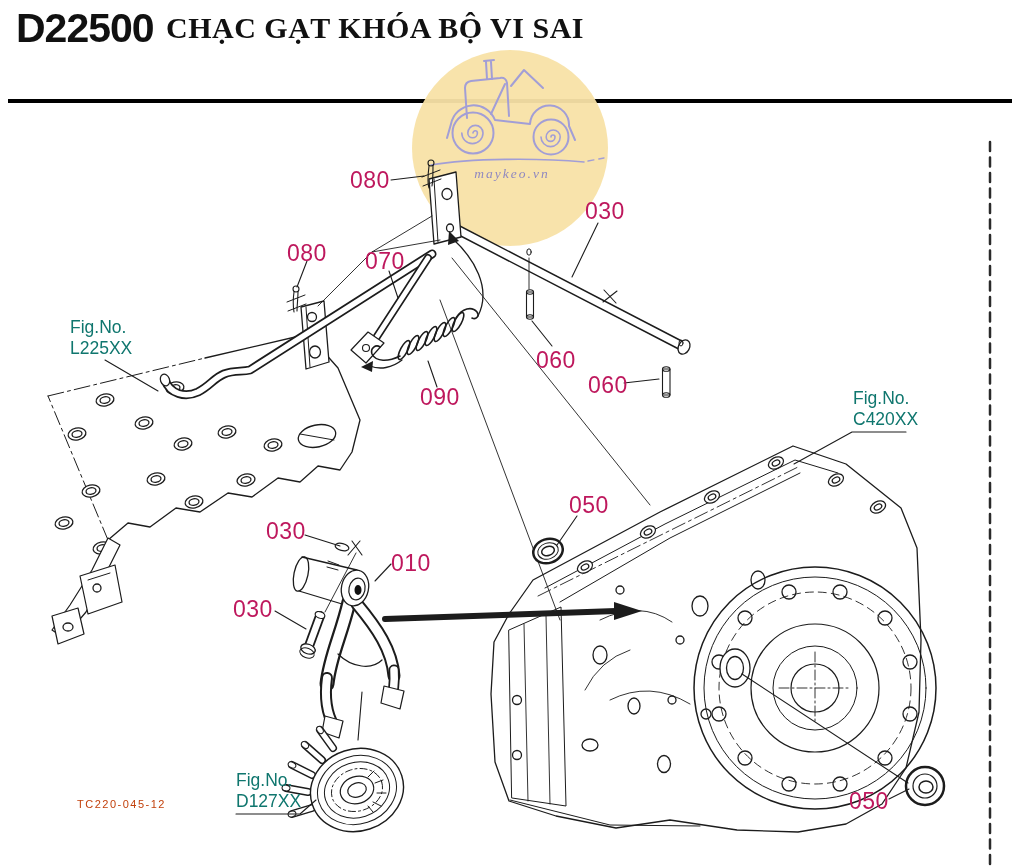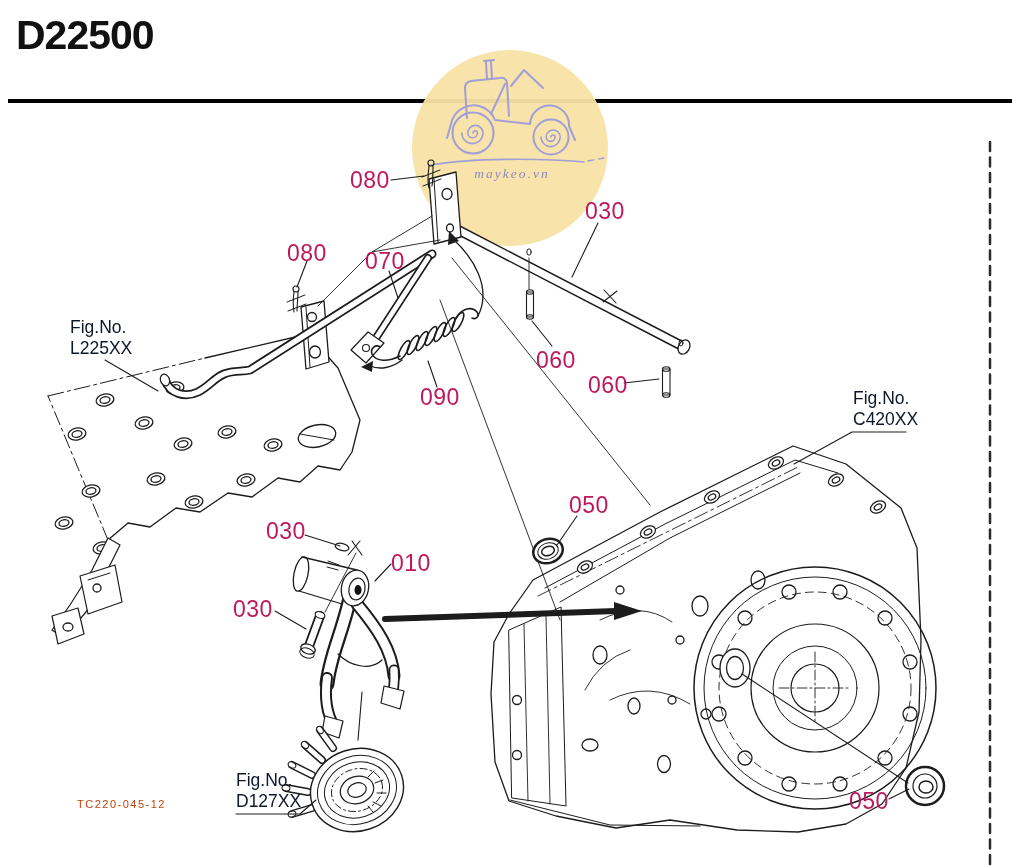--- a/index.html
+++ b/index.html
@@ -1,38 +1,39 @@
 <!DOCTYPE html>
 <html><head>
 <meta charset="utf-8">
 <style>
   html,body{margin:0;padding:0;background:#e8e8e8;}
   .page{position:relative;width:1019px;height:867px;background:#ffffff;overflow:hidden;
         font-family:"Liberation Sans",sans-serif;color:#111;}
   .layer{position:absolute;left:0;top:0;}
-  .hdr-code{position:absolute;left:16px;top:12px;font-size:41px;font-weight:bold;
+  .hdr-code{position:absolute;left:16px;top:5px;font-size:41px;font-weight:bold;
             letter-spacing:-1px;z-index:5;text-align:center;}
   .hdr-vi{position:absolute;left:166px;top:11px;font-family:"Liberation Serif",serif;
           font-weight:bold;font-size:30px;letter-spacing:.5px;z-index:5;white-space:nowrap;}
   .hdr-en{position:absolute;left:165px;top:44px;font-weight:bold;font-size:31px;
           letter-spacing:-.5px;z-index:5;white-space:nowrap;}
   .rule{position:absolute;left:8px;width:1004px;top:99px;height:4px;background:#000;z-index:1;}
   .callout{position:absolute;font-size:23px;letter-spacing:.5px;color:#be185d;z-index:5;
            white-space:nowrap;}
-  .figref{position:absolute;font-size:17.5px;line-height:1.22;color:#0f172a;z-index:5;
+  .figref{position:absolute;font-size:17.5px;line-height:1.22;color:#0f766e;z-index:5;
           white-space:nowrap;}
   .footer-code{position:absolute;font-size:11px;letter-spacing:1.5px;color:#c2410c;z-index:5;}
   svg{display:block;}
 </style>
 </head>
 <body>
 
 <div class="page">
 
   <div class="hdr-code">D22500</div>
+  <div class="hdr-vi">CHẠC GẠT KHÓA BỘ VI SAI</div>
   <div class="rule"></div>
 
   <svg class="layer" width="1019" height="867" style="z-index:2">
     <circle cx="510" cy="148" r="98" opacity="0.95" fill="#f8e2a6"></circle>
     <g fill="none" stroke-width="2" stroke-linecap="round" stroke-linejoin="round" stroke="#a29ed6">
       <circle cx="473" cy="133" r="20.5"></circle>
       <path d="M473,133 a2.2,2.2 0 1 1 4.4,0 a4.8,4.8 0 1 1 -9.6,0 a7.6,7.6 0 1 1 15.2,0 a10.6,10.6 0 1 1 -21.2,0" stroke-width="1.6"></path>
       <circle cx="551" cy="137" r="17.5"></circle>
       <path d="M551,137 a2,2 0 1 1 4,0 a4.4,4.4 0 1 1 -8.8,0 a7,7 0 1 1 14,0 a9.6,9.6 0 1 1 -19.2,0" stroke-width="1.6"></path>
       <path d="M451,124 A23,23 0 0 1 495,120 M495,120 L530,124 M530,124 A19,19 0 0 1 569,126 M451,124 L447,138 M569,126 L575,140"></path>

